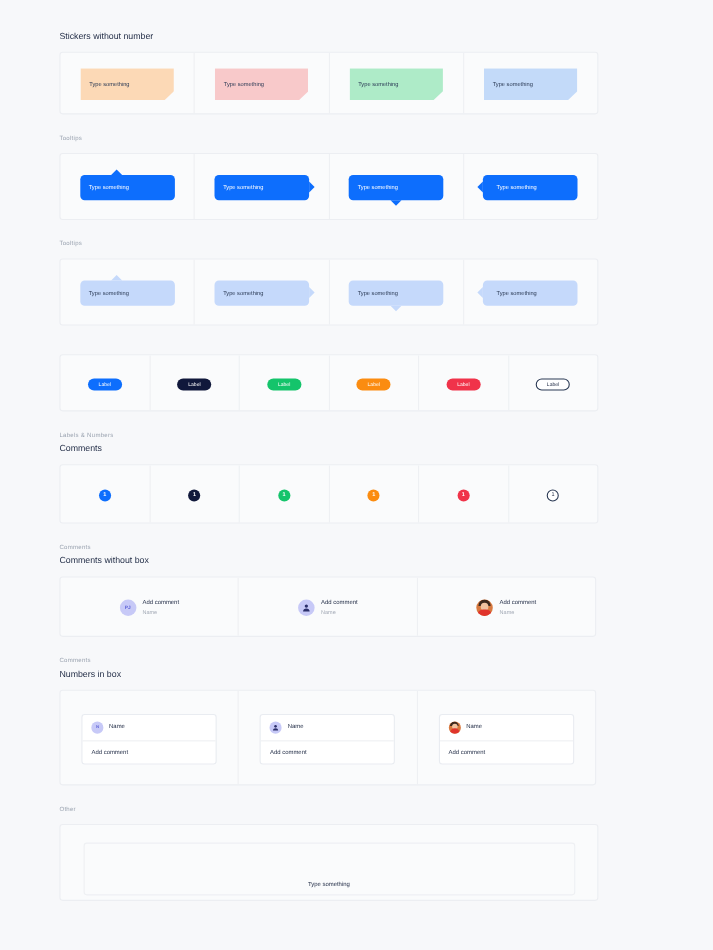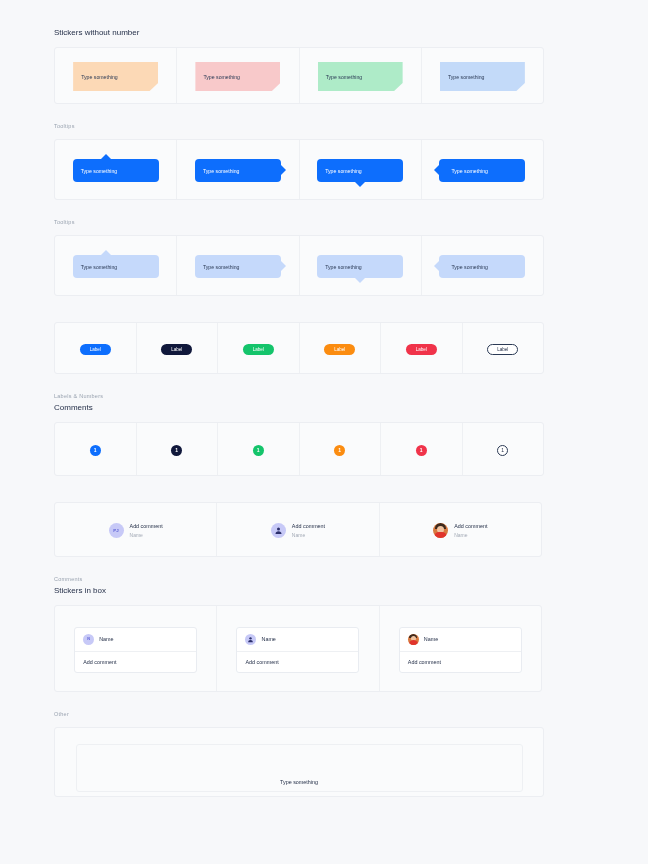--- a/index.html
+++ b/index.html
@@ -396,20 +396,24 @@
       </div>
       <div class="cell">
         <div class="num-dot outline">1</div>
       </div>
     </div>
   </div>
 
   <div class="sp"></div>
 
   <div class="sec">
+    <div class="sec-head">
+      <div class="eyebrow">Comments</div>
+      <div class="sec-title">Comments without box</div>
+    </div>
     <div class="grid g-comments w488">
       <div class="cell">
         <div class="cmt">
           <div class="avatar initials">PJ</div>
           <div class="cmt-txt">
             <div class="cmt-action">Add comment</div>
             <div class="cmt-name">Name</div>
           </div>
         </div>
       </div>
@@ -441,21 +445,21 @@
         </div>
       </div>
     </div>
   </div>
 
   <div class="sp"></div>
 
   <div class="sec">
     <div class="sec-head">
       <div class="eyebrow">Comments</div>
-      <div class="sec-title">Stickers in box</div>
+      <div class="sec-title">Numbers in box</div>
     </div>
     <div class="grid g-cbox w488">
       <div class="cell">
         <div class="cbox">
           <div class="cbox-head">
             <div class="avatar sm initials">N</div>
             <div class="cbox-name">Name</div>
           </div>
           <div class="cbox-body">Add comment</div>
         </div>

